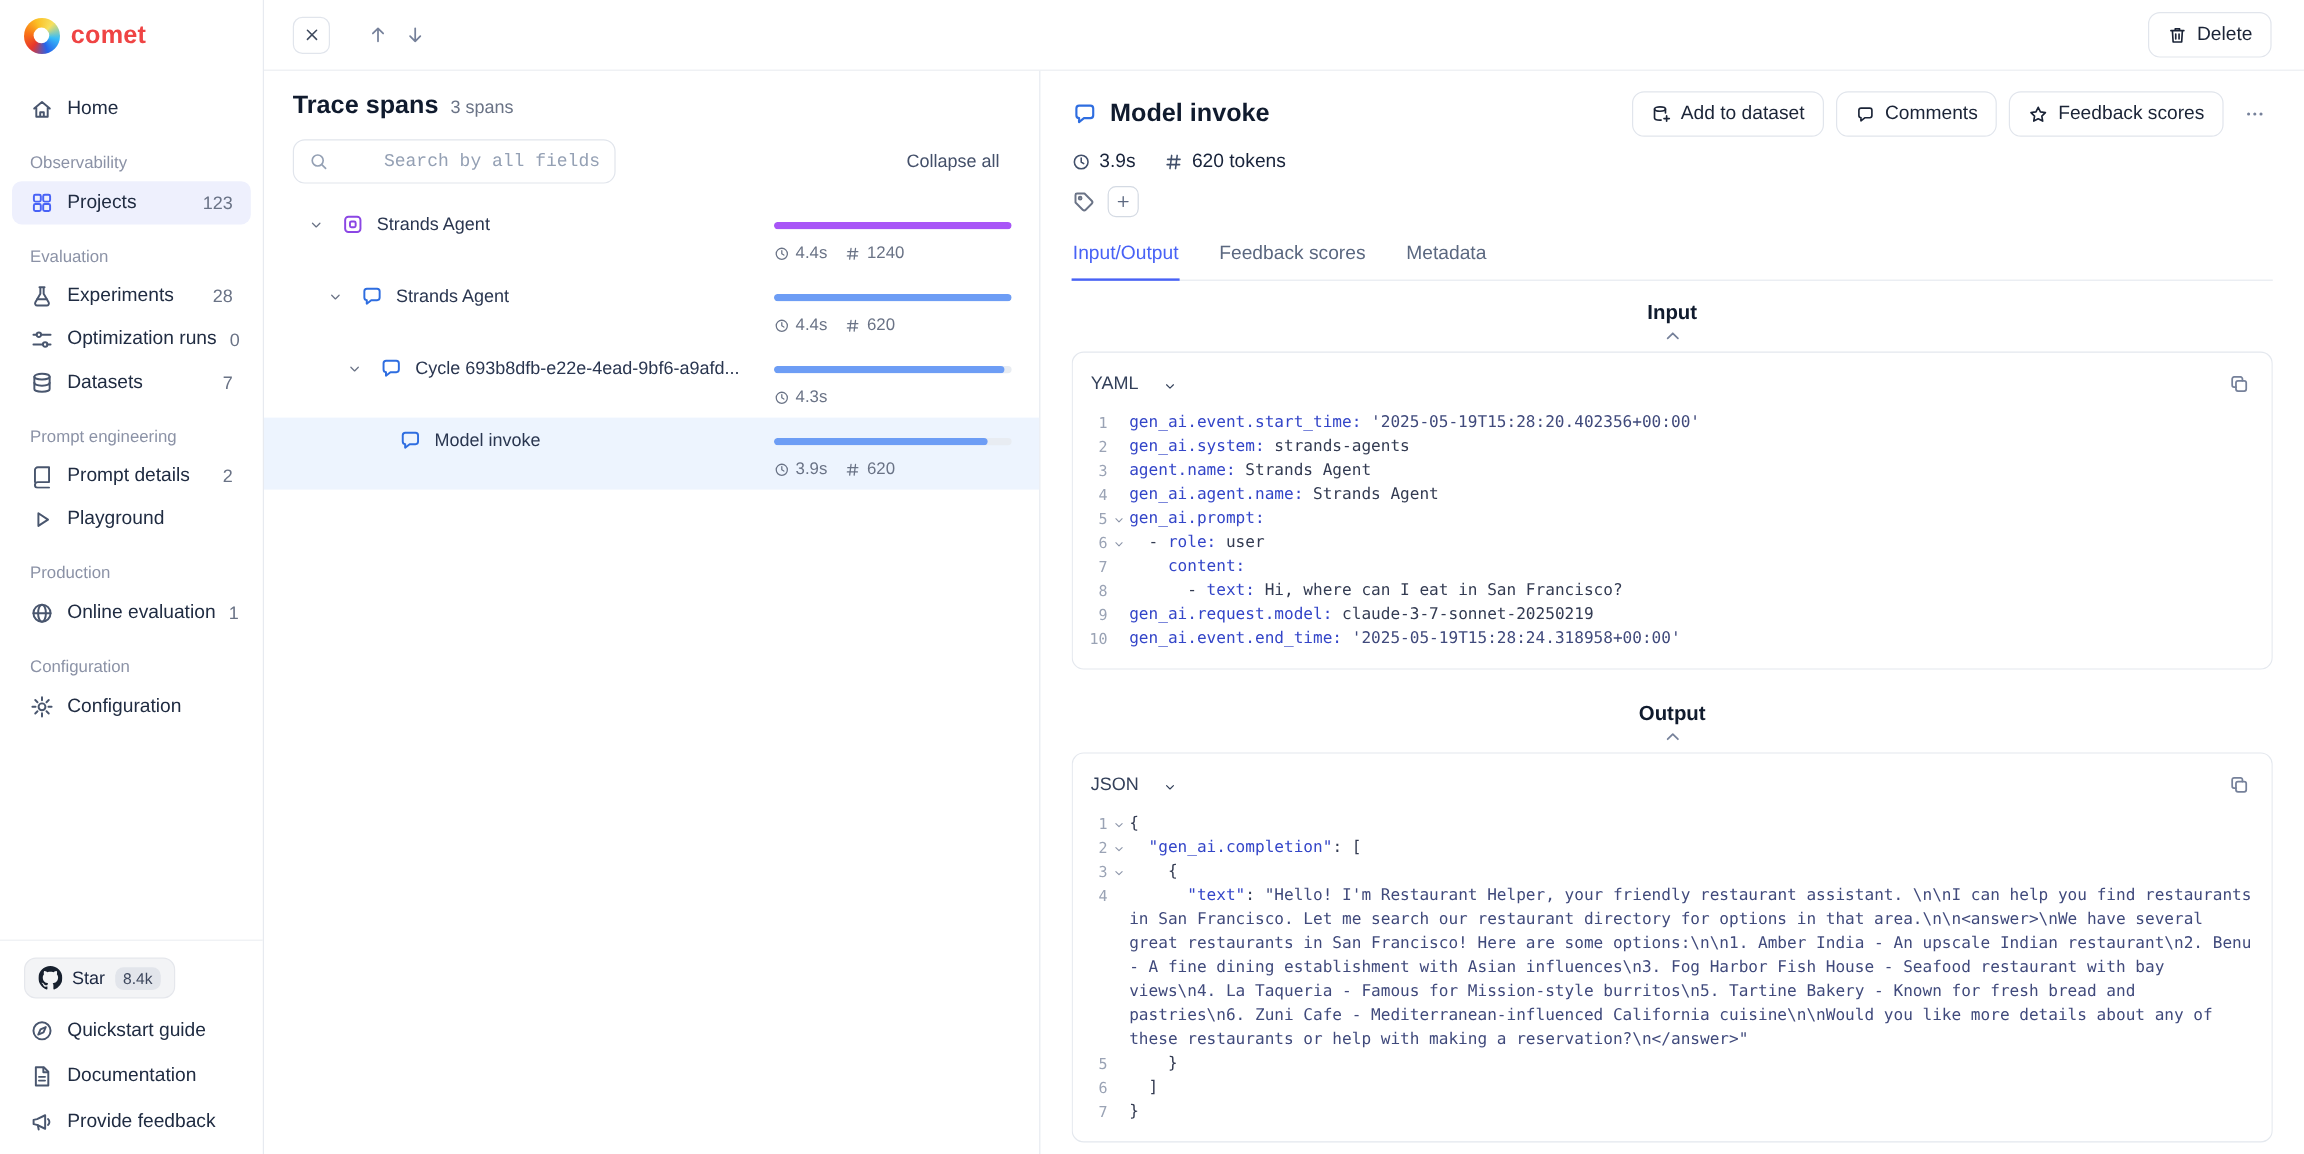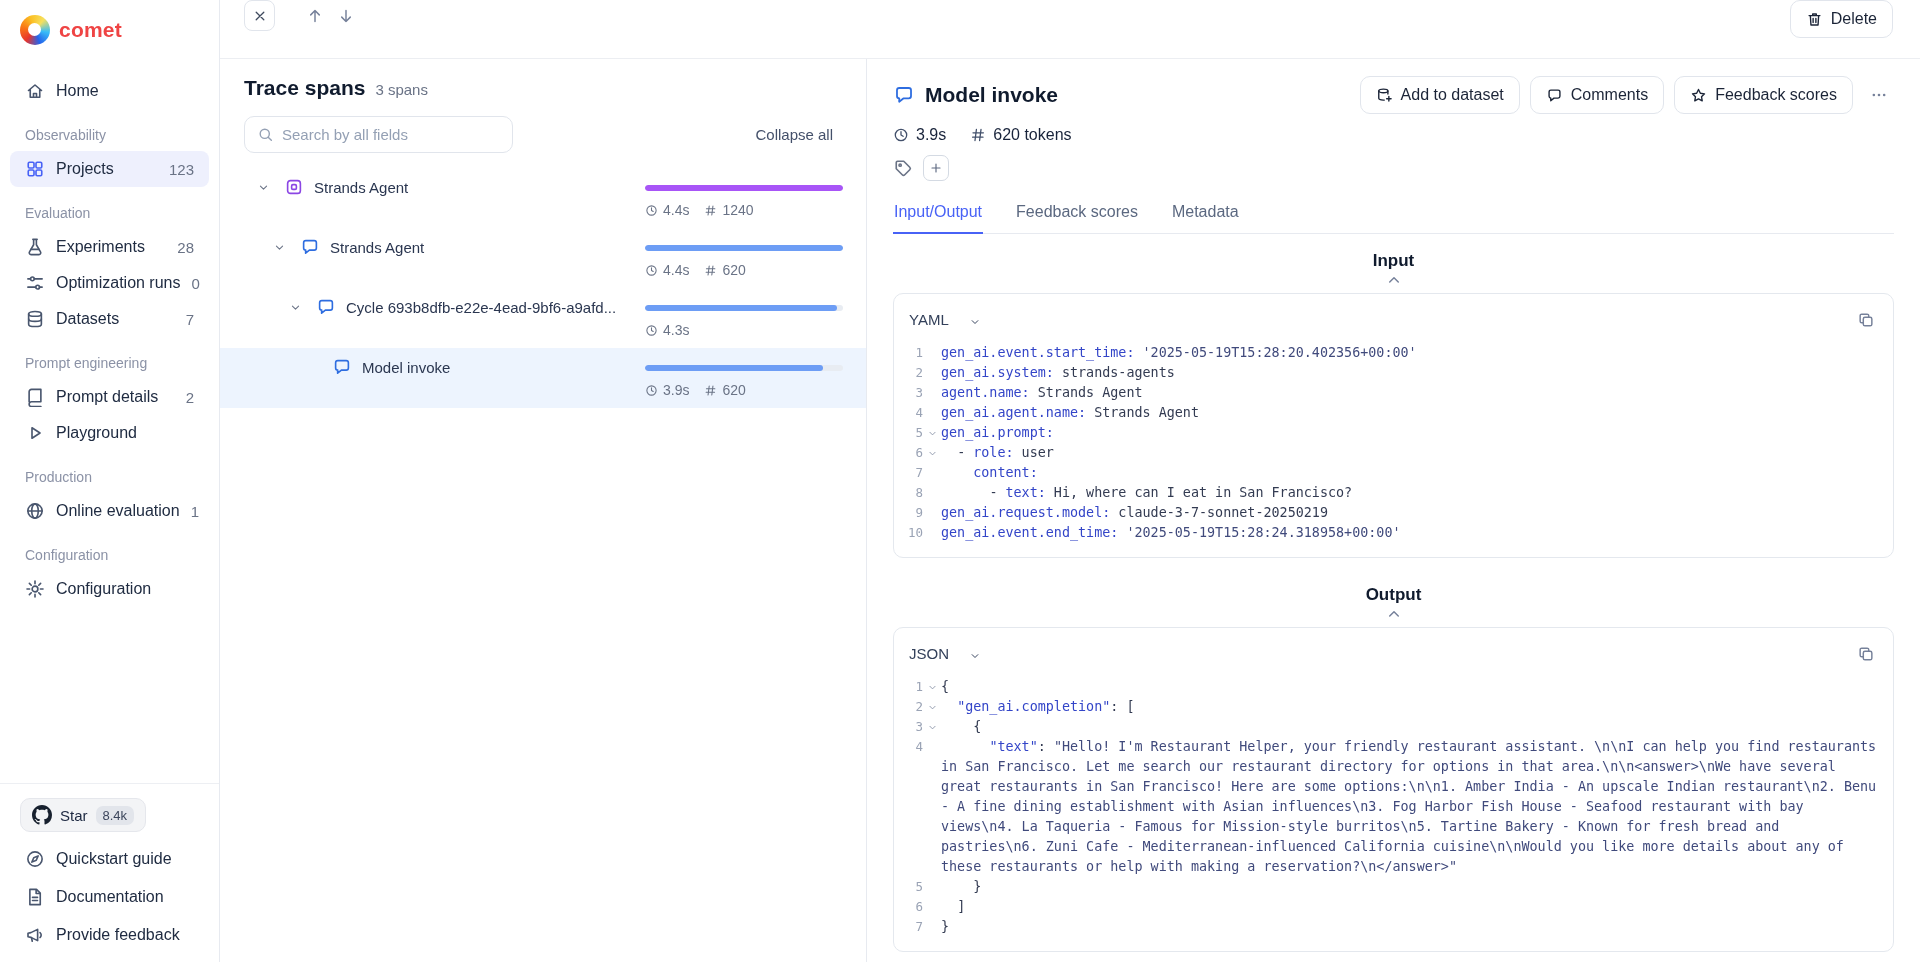--- a/index.html
+++ b/index.html
@@ -23,51 +23,51 @@
   .nav-count{margin-left:auto;font-size:15px;color:#6a7386;}
   .side-footer{border-top:1px solid #edeff3;padding:12px 10px 8px;}
   .star-btn{display:inline-flex;align-items:center;gap:8px;height:34px;padding:0 11px;background:#f3f4f6;border:1px solid #e5e7ec;border-radius:10px;cursor:pointer;font-size:15px;color:#1c2740;margin:2px 0 8px 10px;font-family:inherit;}
   .star-btn .icon{color:#17202e;}
   .star-badge{background:#e2e5eb;border-radius:7px;padding:2px 7px;font-size:13px;color:#3c465c;}
   .footer-link{height:38px;display:flex;align-items:center;gap:11px;padding:0 15px;border-radius:8px;cursor:pointer;color:#202c42;font-size:16px;}
   .footer-link .icon{color:#49566e;}
 
   
   .main{flex:1;display:flex;flex-direction:column;min-width:0;}
-  .topbar{height:59px;flex:0 0 59px;display:flex;align-items:flex-start;padding:0 27px 0 24px;border-bottom:1px solid #eceef2;}
+  .topbar{height:59px;flex:0 0 59px;display:flex;align-items:center;padding:0 27px 0 24px;border-bottom:1px solid #eceef2;}
   .icon-btn{display:inline-flex;align-items:center;justify-content:center;background:#fff;border:none;cursor:pointer;color:#3f4a5e;width:31px;height:31px;border-radius:8px;font-family:inherit;}
   .icon-btn.bordered{border:1px solid #e1e5ec;margin-right:24px;}
   .icon-btn.ghost{color:#76819a;}
   .spacer{flex:1;}
   .btn{display:inline-flex;align-items:center;gap:8px;height:38px;padding:0 15px;border:1px solid #e1e5ec;border-radius:10px;background:#fff;font-size:16px;color:#1b2437;cursor:pointer;font-family:inherit;white-space:nowrap;}
   .content{flex:1;display:flex;min-height:0;}
 
   
   .trace-panel{width:647px;flex:0 0 647px;border-right:1px solid #e7eaf0;padding:17px 23px 0 24px;display:flex;flex-direction:column;min-height:0;}
   .trace-head{display:flex;align-items:baseline;gap:10px;}
   .trace-head h2{font-size:21px;font-weight:700;color:#101b2e;}
   .trace-head .count{font-size:15px;color:#6a7386;}
   .trace-controls{display:flex;align-items:center;justify-content:space-between;margin-top:16px;}
   .search{display:flex;align-items:center;gap:8px;width:269px;height:37px;border:1px solid #e1e5ec;border-radius:10px;padding:0 12px;color:#94a0b4;background:#fff;}
-  .search input{border:none;outline:none;flex:1;font-size:15px;font-family:Liberation Sans, sans-serif;color:#0369a1;min-width:0;background:transparent;}
+  .search input{border:none;outline:none;flex:1;font-size:15px;font-family:Liberation Mono, monospace;color:#0369a1;min-width:0;background:transparent;text-align:right;}
   .search input::placeholder{color:#94a0b4;}
   .link-btn{background:none;border:none;font-size:15px;color:#44506a;cursor:pointer;font-family:inherit;padding:8px 10px;border-radius:8px;}
   .span-tree{margin-top:15px;}
   .span-row{display:flex;height:60px;cursor:pointer;margin:0 -23px 0 -24px;padding:7px 23px 0 24px;}
   .span-row.selected{background:#edf4fe;}
   .span-left{display:flex;align-items:flex-start;flex:1;min-width:0;}
   .tree-chevron{width:20px;height:25px;display:flex;align-items:center;justify-content:center;color:#6a7386;flex:0 0 20px;}
   .span-type-icon{margin:2px 10px 0 11px;display:flex;}
   .ic-purple{color:#8b46e4;}
   .ic-blue{color:#2e6de0;}
   .span-name{font-size:15px;color:#2a3650;line-height:25px;white-space:nowrap;overflow:hidden;text-overflow:ellipsis;padding-right:12px;}
   .span-right{width:198px;flex:0 0 198px;display:flex;flex-direction:column;}
   .bar-track{height:6px;border-radius:3px;background:#e8ecf2;margin-top:10px;overflow:hidden;}
   .bar-fill{height:100%;border-radius:3px;}
-  .span-metrics{display:flex;align-items:center;gap:5px;margin-top:11px;color:#6a7386;font-size:14px;}
+  .span-metrics{display:flex;align-items:flex-end;gap:5px;margin-top:11px;color:#6a7386;font-size:14px;}
   .span-metrics .icon{color:#6a7386;}
   .metric{margin-right:10px;}
 
   
   .detail-panel{flex:1;min-width:0;padding:17px 26px 0;display:flex;flex-direction:column;overflow:hidden;}
   .detail-head{display:flex;align-items:center;gap:10px;}
   .detail-icon{color:#2e6de0;display:flex;}
   .detail-head h1{font-size:21px;font-weight:700;color:#101b2e;}
   .detail-actions{margin-left:auto;display:flex;align-items:center;gap:10px;}
   .meta-row{display:flex;align-items:center;gap:7px;margin-top:12px;color:#18233a;font-size:16px;font-weight:500;}

